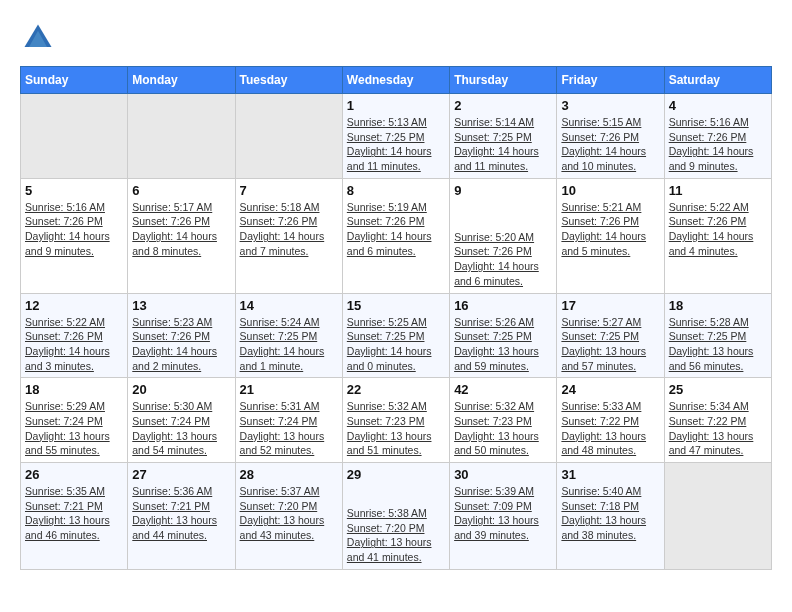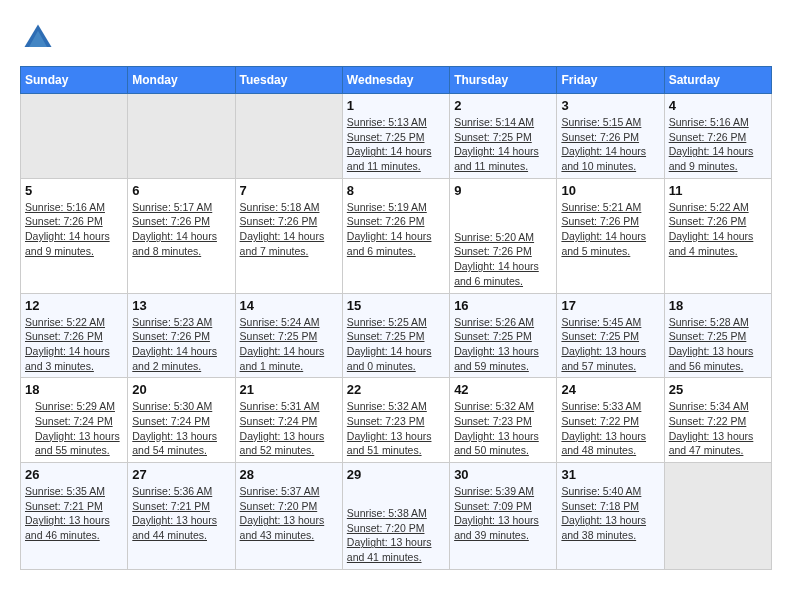--- a/index.html
+++ b/index.html
@@ -222,35 +222,35 @@
 Daylight: 14 hours and 0 minutes.</div>
         </td>
         <td>
           <div class="day-num">16</div>
           <div class="day-info" style="white-space: pre-line;">Sunrise: 5:26 AM
 Sunset: 7:25 PM
 Daylight: 13 hours and 59 minutes.</div>
         </td>
         <td>
           <div class="day-num">17</div>
-          <div class="day-info" style="white-space: pre-line;">Sunrise: 5:45 AM
+          <div class="day-info" style="white-space: pre-line;">Sunrise: 5:27 AM
 Sunset: 7:25 PM
 Daylight: 13 hours and 57 minutes.</div>
         </td>
         <td>
           <div class="day-num">18</div>
           <div class="day-info" style="white-space: pre-line;">Sunrise: 5:28 AM
 Sunset: 7:25 PM
 Daylight: 13 hours and 56 minutes.</div>
         </td>
       </tr>
       <tr>
         <td>
           <div class="day-num">18</div>
-          <div class="day-info" style="white-space: pre-line; margin-left: 10px;">Sunrise: 5:29 AM
+          <div class="day-info" style="white-space: pre-line;">Sunrise: 5:29 AM
 Sunset: 7:24 PM
 Daylight: 13 hours and 55 minutes.</div>
         </td>
         <td>
           <div class="day-num">20</div>
           <div class="day-info" style="white-space: pre-line;">Sunrise: 5:30 AM
 Sunset: 7:24 PM
 Daylight: 13 hours and 54 minutes.</div>
         </td>
         <td>

